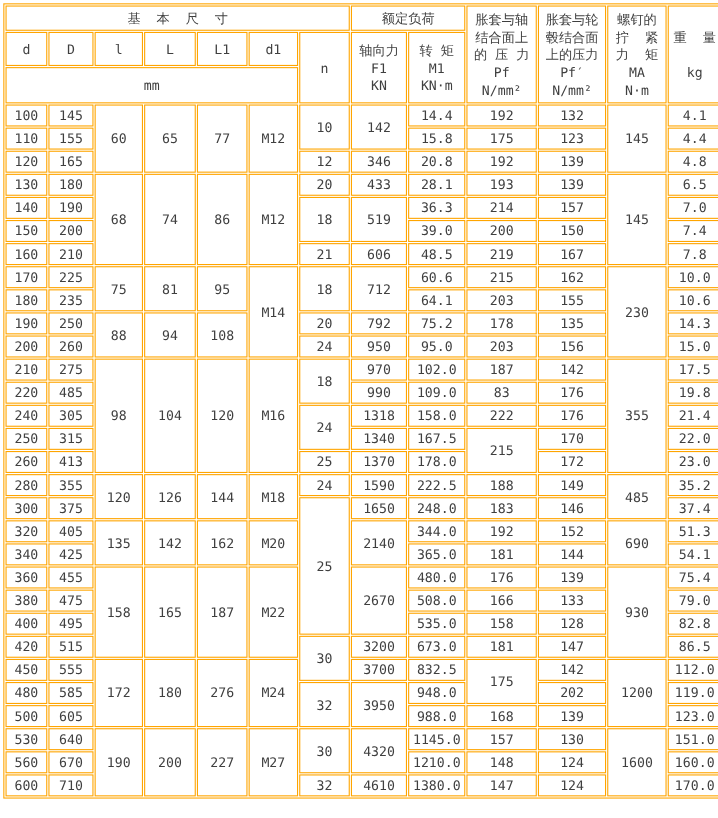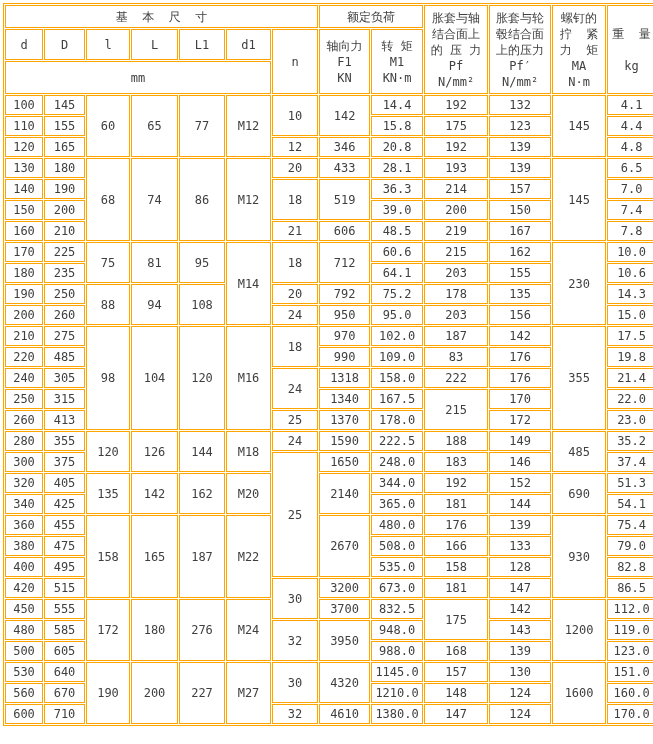--- a/index.html
+++ b/index.html
@@ -367,21 +367,21 @@
         <td>142</td>
         <td rowspan="3">1200</td>
         <td>112.0</td>
       </tr>
       <tr>
         <td>480</td>
         <td>585</td>
         <td rowspan="2">32</td>
         <td rowspan="2">3950</td>
         <td>948.0</td>
-        <td>143</td>
+        <td>202</td>
         <td>119.0</td>
       </tr>
       <tr>
         <td>500</td>
         <td>605</td>
         <td>988.0</td>
         <td>168</td>
         <td>139</td>
         <td>123.0</td>
       </tr>

